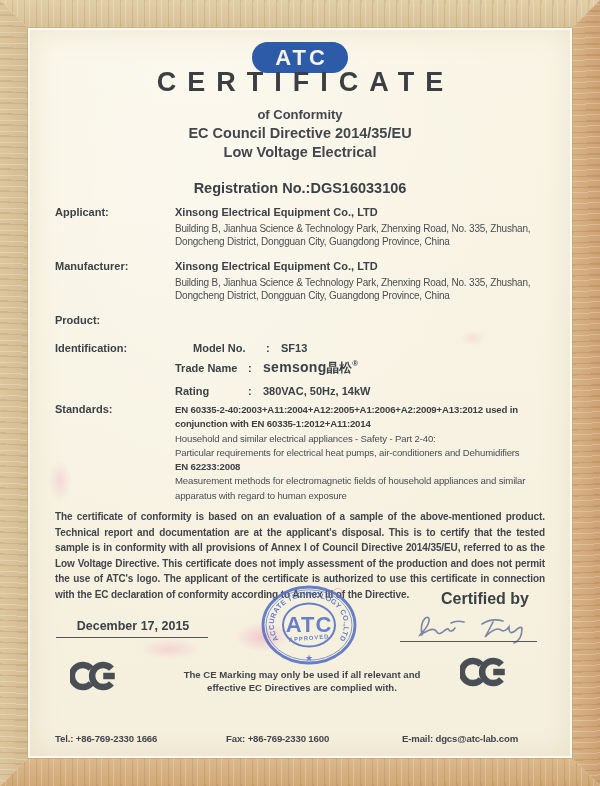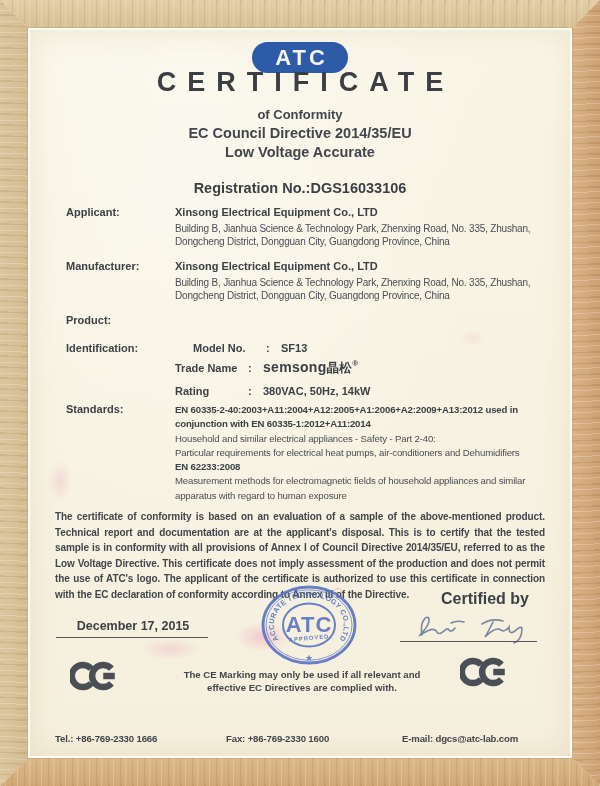--- a/index.html
+++ b/index.html
@@ -43,21 +43,21 @@
   .atc-pill{position:absolute;left:50%;transform:translateX(-50%);top:12px;width:96px;height:31px;
     background:#2d5ba7;border-radius:16px;display:flex;align-items:center;justify-content:center;}
   .atc-pill span{color:#f6f4ec;font-size:22px;font-weight:bold;letter-spacing:3px;padding-left:3px;}
   .title{position:absolute;left:0;top:37px;width:100%;text-align:center;
     font-size:27px;font-weight:bold;letter-spacing:11px;padding-left:11px;box-sizing:border-box;color:#3b3f44;}
   .sub1{position:absolute;left:0;top:77px;width:100%;text-align:center;font-size:13px;font-weight:bold;color:#43474d;}
   .sub2{position:absolute;left:0;top:95px;width:100%;text-align:center;font-size:14.5px;font-weight:bold;color:#43474d;}
   .sub3{position:absolute;left:0;top:114px;width:100%;text-align:center;font-size:14.5px;font-weight:bold;color:#43474d;}
   .reg{position:absolute;left:0;top:150px;width:100%;text-align:center;font-size:14.5px;font-weight:bold;color:#3c4045;}
   
-  .lbl{position:absolute;left:25px;font-size:11px;font-weight:bold;color:#3c4146;margin-left:11px;}
+  .lbl{position:absolute;left:25px;font-size:11px;font-weight:bold;color:#3c4146;}
   .val{position:absolute;left:145px;font-size:11px;font-weight:bold;color:#3c4146;white-space:nowrap;}
   .addr{position:absolute;left:145px;font-size:10px;letter-spacing:-0.2px;color:#4a4e54;line-height:12.8px;white-space:nowrap;font-weight:normal;}
   .y-applicant{top:176px;} .y-applicant-addr{top:193px;}
   .y-manufacturer{top:230px;} .y-manufacturer-addr{top:247px;}
   .y-product{top:284px;}
   .y-ident{top:312px;}
   .ident-sub{position:absolute;left:145px;font-size:11px;font-weight:bold;color:#3c4146;width:80px;}
   .ident-colon{position:absolute;left:218px;font-size:11px;font-weight:bold;color:#3c4146;}
   .ident-val{position:absolute;left:233px;font-size:11px;font-weight:bold;color:#3c4146;white-space:nowrap;}
   .r-model{top:312px;padding-left:18px;} .r-trade{top:332px;} .r-rating{top:355px;}
@@ -105,21 +105,21 @@
     <div class="blot b2"></div>
     <div class="blot b3"></div>
     <div class="blot b4"></div>
 
     <div class="atc-pill">
       <span>ATC</span>
     </div>
     <div class="title">CERTIFICATE</div>
     <div class="sub1">of Conformity</div>
     <div class="sub2">EC Council Directive 2014/35/EU</div>
-    <div class="sub3">Low Voltage Accurate</div>
+    <div class="sub3">Low Voltage Electrical</div>
     <div class="reg">Registration No.:DGS16033106</div>
 
     <div class="lbl y-applicant">Applicant:</div>
     <div class="val y-applicant">Xinsong Electrical Equipment Co., LTD</div>
     <div class="addr y-applicant-addr">
       <div>Building B, Jianhua Science &amp; Technology Park, Zhenxing Road, No. 335, Zhushan,</div>
       <div>Dongcheng District, Dongguan City, Guangdong Province, China</div>
     </div>
 
     <div class="lbl y-manufacturer">Manufacturer:</div>

